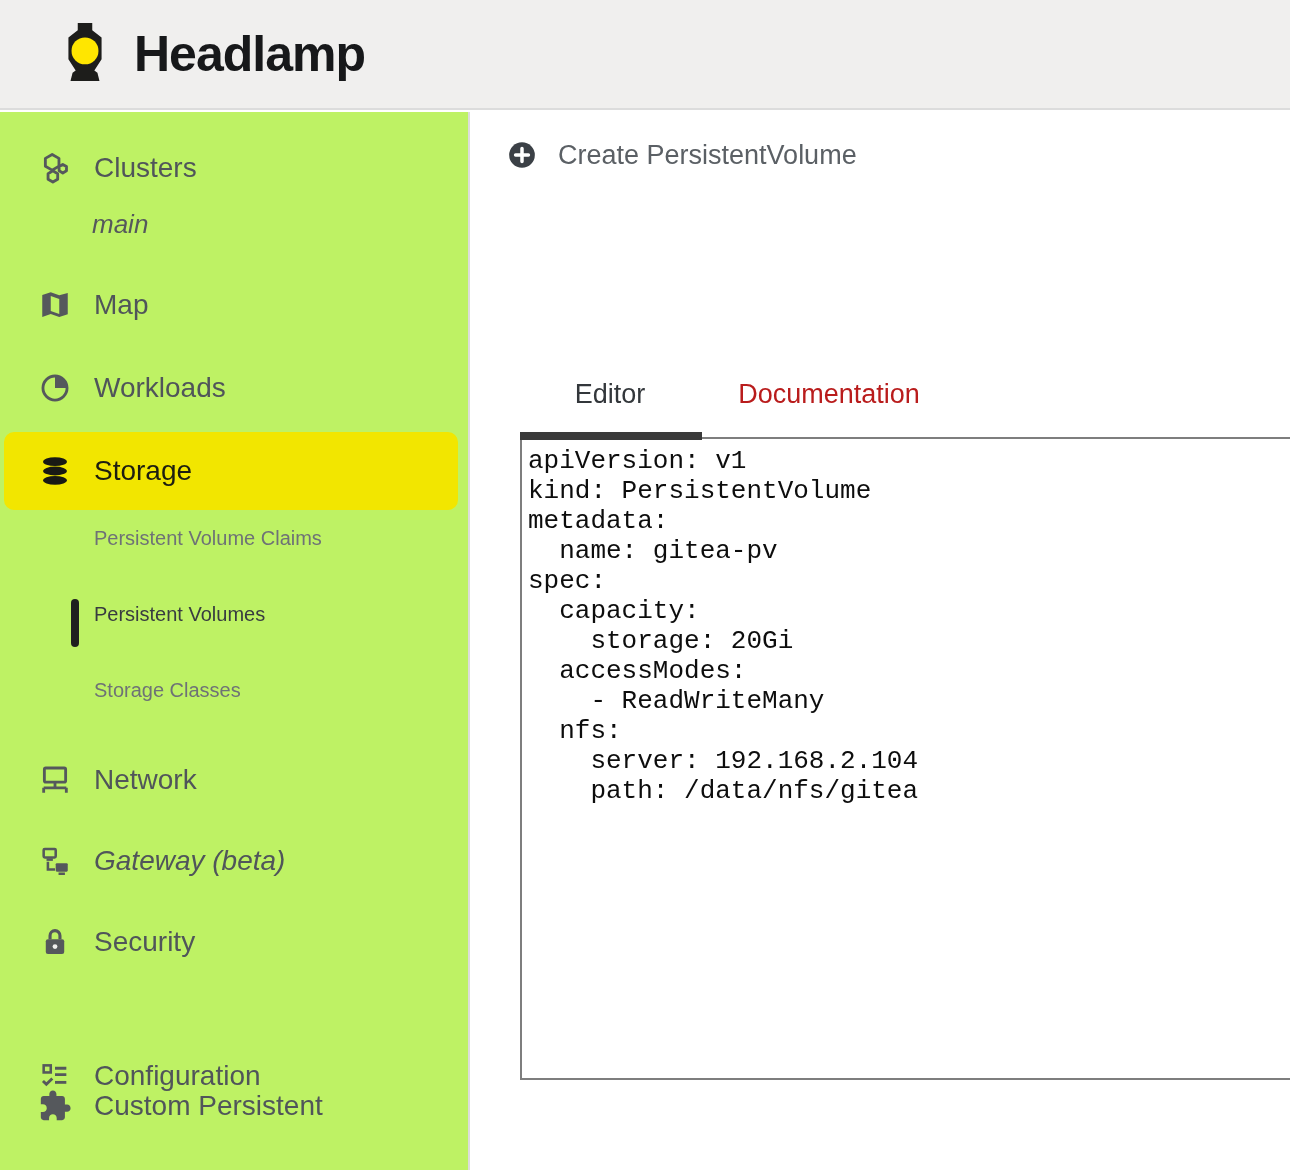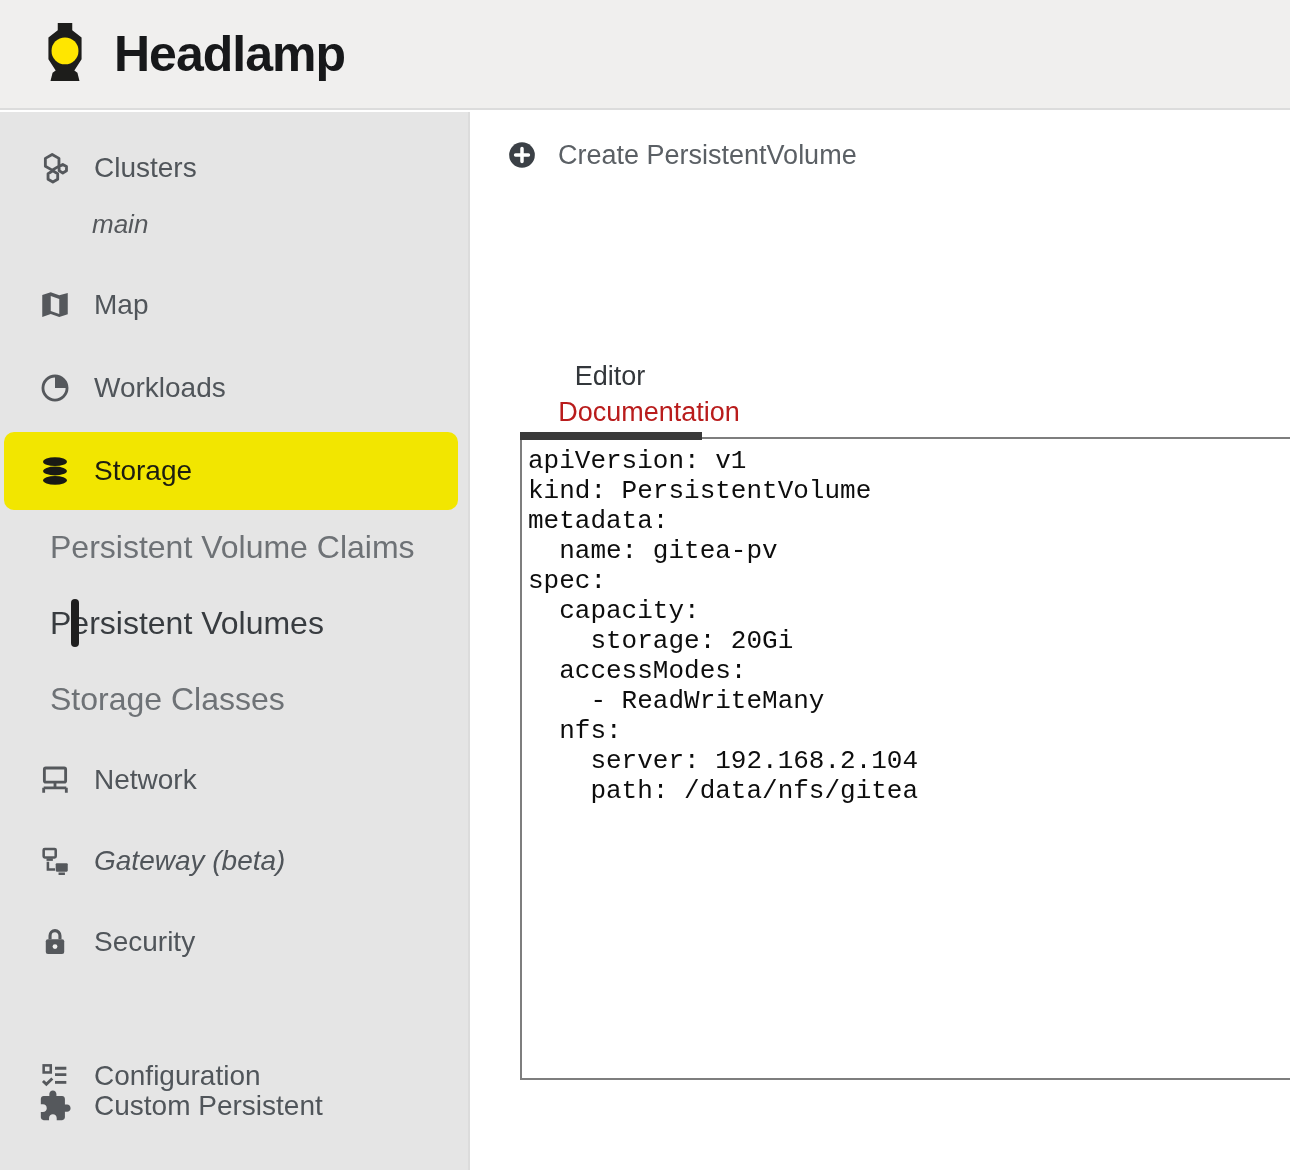--- a/index.html
+++ b/index.html
@@ -7,31 +7,31 @@
   body {
     position:relative; overflow:hidden; background:#ffffff;
     font-family:"Liberation Sans", sans-serif;
     -webkit-font-smoothing:antialiased;
   }
 
   
   .app-header {
     position:absolute; top:0; left:0; width:1290px; height:110px;
     background:#f0efee; border-bottom:2px solid #dcdcdc;
-    display:flex; align-items:center; padding-left:36px; gap:20px;
+    display:flex; align-items:center; padding-left:56px; gap:20px;
   }
   .logo-icon { width:58px; height:68px; flex:0 0 auto; }
   .wordmark {
     font-size:50px; font-weight:800; color:#17181a; letter-spacing:-1px;
   }
 
   
   .sidebar {
     position:absolute; top:112px; left:0; width:470px; height:1058px;
-    background:#e5e5e5; border-right:2px solid #dcdcdc;
+    background:#bef264; border-right:2px solid #dcdcdc;
   }
   .side-row {
     position:absolute; left:0; width:100%; height:56px;
     display:flex; align-items:center; padding-left:38px; gap:22px;
     cursor:pointer;
   }
   .side-row .ic { width:34px; height:34px; flex:0 0 auto; }
   .side-label { font-size:28px; color:#50555a; }
   .cluster-name {
     position:absolute; left:0; width:100%; height:40px; top:92px;
@@ -41,22 +41,22 @@
   .row-clusters   { top:24px; height:64px; }
   .row-map        { top:165px; }
   .row-workloads  { top:248px; }
   .row-storage {
     top:320px; height:78px; left:4px; width:454px;
     background:#f2e600; border-radius:10px; padding-left:34px;
   }
   .row-storage .side-label { color:#1d1e10; font-weight:400; }
   .sub-row {
     position:absolute; left:0; width:100%; height:40px;
-    display:flex; align-items:center; padding-left:50px;
-    font-size:32px; color:#6e7276; cursor:pointer;
+    display:flex; padding-left:94px;
+    font-size:20px; color:#6e7276; cursor:pointer;
   }
   .row-pvc { top:415px; }
   .row-pv  { top:491px; color:#383c40; }
   .row-sc  { top:567px; }
   .pv-bar {
     position:absolute; left:71px; top:-4px; width:8px; height:48px;
     background:#1f1f1f; border-radius:4px;
   }
   .row-network   { top:640px; }
   .row-gateway   { top:721px;font-style:italic; }
@@ -69,21 +69,21 @@
     position:absolute; top:112px; left:472px; width:818px; height:1058px;
     background:#ffffff; overflow:hidden;
   }
   .create-row {
     position:absolute; top:26px; left:36px; height:34px;
     display:flex; align-items:center; gap:22px; cursor:pointer;
   }
   .create-row .plus { width:28px; height:28px; }
   .create-label { font-size:27px; color:#5b6065; }
 
-  .tabs { position:absolute; top:246px; left:48px; height:72px; display:flex;flex-direction:column; }
+  .tabs { position:absolute; top:246px; left:48px; height:72px; display:flex; }
   .tab {
     height:72px; display:flex; align-items:center; justify-content:center;
     font-size:27px; cursor:pointer;
   }
   .tab-editor { width:180px; color:#33373b; font-weight:500; }
   .tab-docs   { width:258px; color:#b91c1c; }
   .tab-indicator {
     position:absolute; top:320px; left:48px; width:182px; height:8px;
     background:#3a3a3a; z-index:3;
   }

